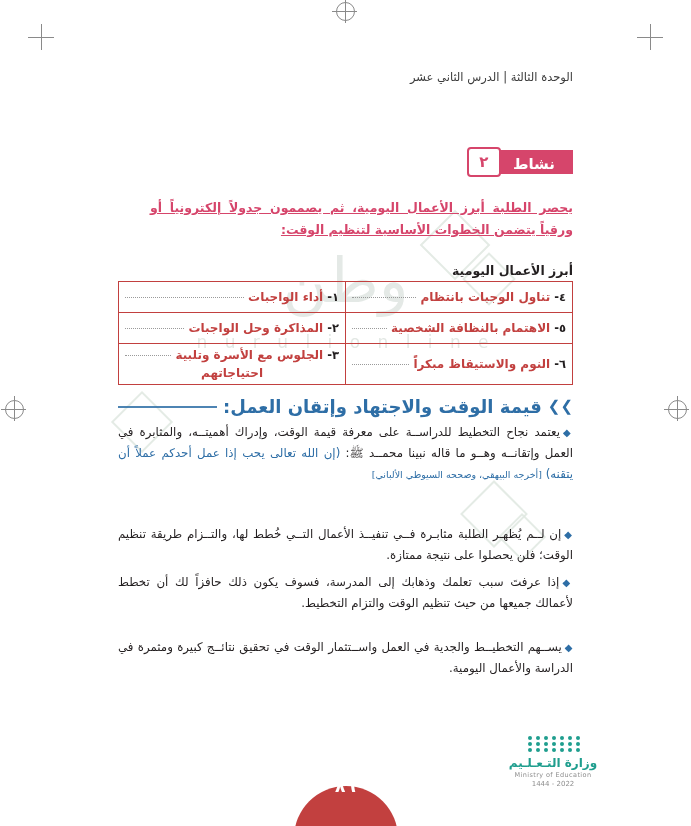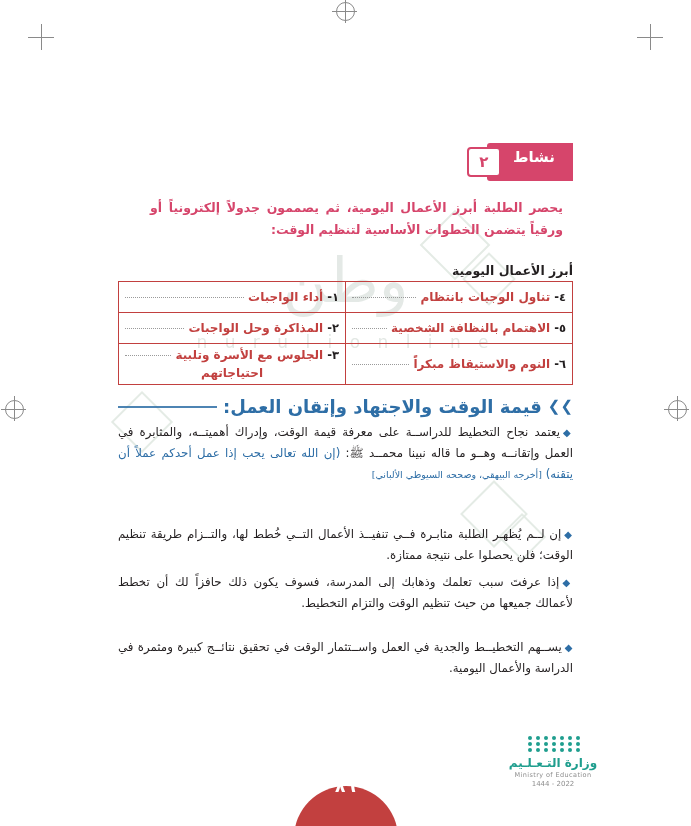--- a/index.html
+++ b/index.html
@@ -118,21 +118,21 @@
     right: 118px;
     display: flex;
     align-items: center;
     height: 30px;
   }
   .activity-label {
     background: #d6456b;
     color: #ffffff;
     font-size: 15px;
     font-weight: bold;
-    padding: 4px 18px 14px 26px;
+    padding: 4px 18px 0 26px;
     border-radius: 3px 0 0 3px;
     line-height: 20px;
   }
   .activity-num {
     width: 34px;
     height: 30px;
     margin-right: -14px;
     background: #ffffff;
     border: 2px solid #d6456b;
     color: #d6456b;
@@ -141,28 +141,29 @@
     display: flex;
     align-items: center;
     justify-content: center;
     border-radius: 4px;
     box-sizing: border-box;
   }
 
   .activity-text {
     position: absolute;
     top: 197px;
-    right: 128px;
+    right: 118px;
     left: 150px;
     text-align: justify;
     direction: rtl;
     font-size: 12.5px;
     font-weight: bold;
     color: #d6456b;
     line-height: 22px;
+    text-decoration: underline;
   }
 
   .table-caption {
     position: absolute;
     top: 263px;
     right: 118px;
     font-size: 12.5px;
     color: #231f20;
     font-weight: bold;
   }
@@ -357,20 +358,21 @@
   <div class="reg-mark reg-right"></div>
   <div class="corner corner-tl">
       <span class="h"></span>
       <span class="v"></span>
     </div>
   <div class="corner corner-tr">
       <span class="h"></span>
       <span class="v"></span>
     </div>
 
+  <div class="header-line">الوحدة الثالثة | الدرس الثاني عشر</div>
 
   <div class="watermark">
     <div class="wm-shapes">
       <i style="left:430px; top:30px; width:46px; height:46px; transform:rotate(45deg);"></i>
       <i style="left:470px; top:70px; width:34px; height:34px; transform:rotate(45deg);"></i>
       <i style="left:120px; top:210px; width:40px; height:40px; transform:rotate(45deg);"></i>
       <i style="left:470px; top:300px; width:44px; height:44px; transform:rotate(45deg);"></i>
       <i style="left:505px; top:330px; width:30px; height:30px; transform:rotate(45deg);"></i>
     </div>
     <div class="wm-main">وطن</div>

